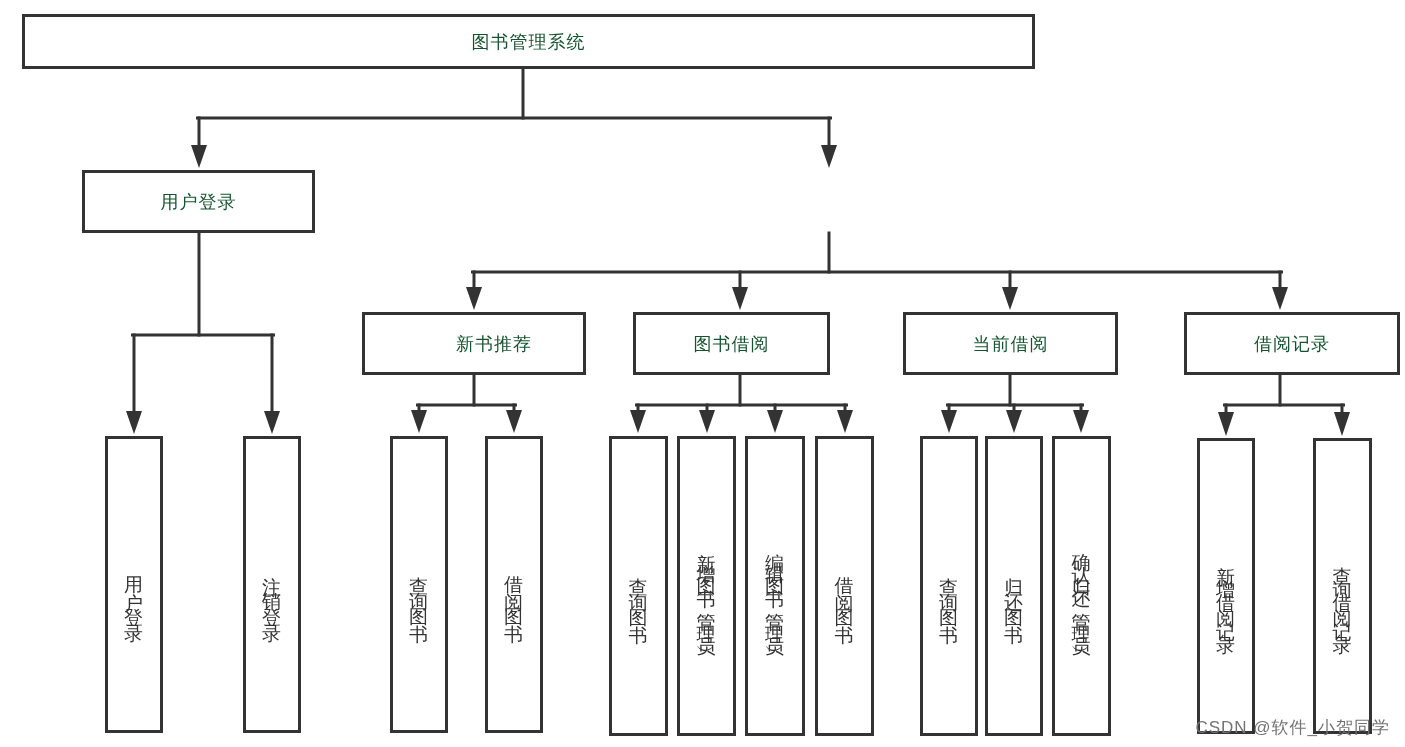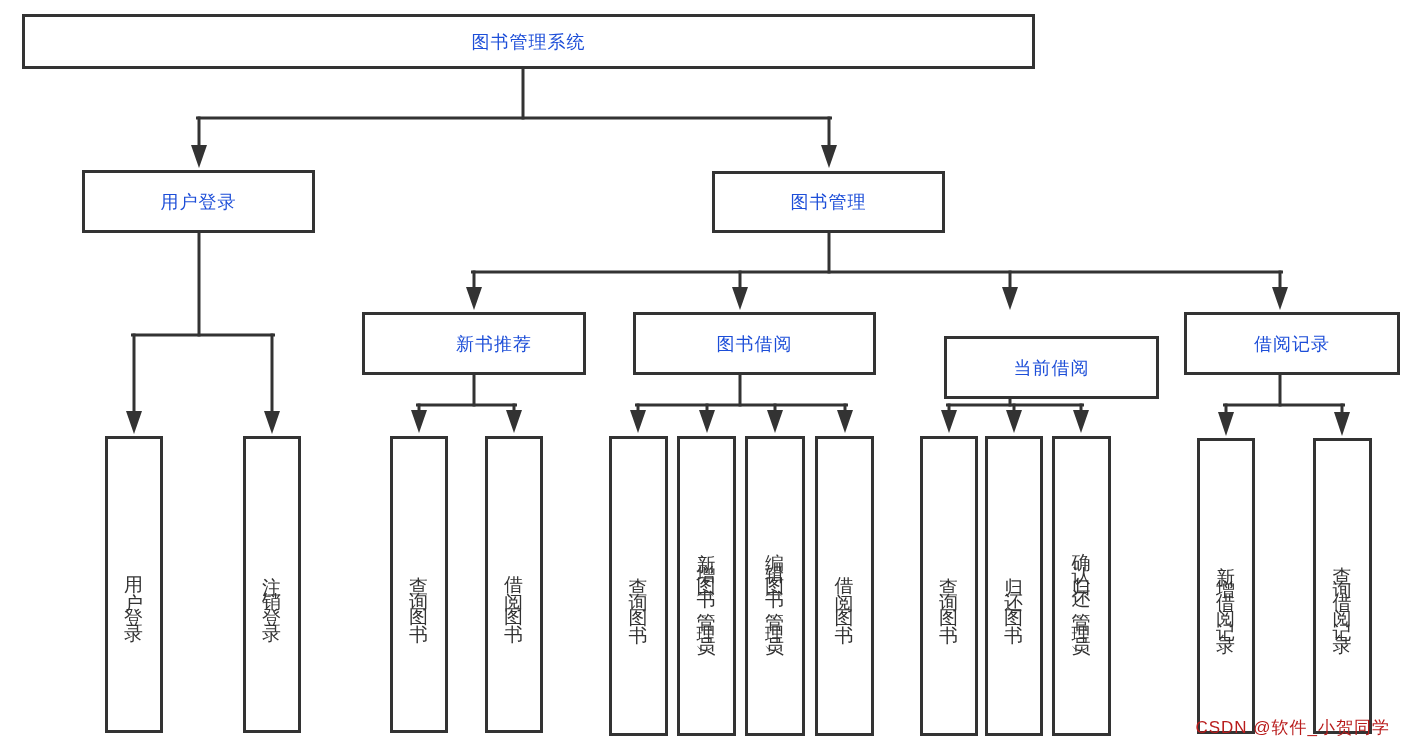--- a/index.html
+++ b/index.html
@@ -23,21 +23,21 @@
   }
   .hbox {
     position: absolute;
     box-sizing: border-box;
     border: 3px solid #333333;
     background: #ffffff;
     display: flex;
     align-items: center;
     justify-content: center;
     font-size: 18px;
-    color: #1d4ed8;
+    color: #14532d;
     letter-spacing: 1px;
   }
   .vbox {
     position: absolute;
     box-sizing: border-box;
     border: 3px solid #333333;
     background: #ffffff;
     display: flex;
     align-items: center;
     justify-content: center;
@@ -52,22 +52,22 @@
   }
   .ls16 { letter-spacing: 16px; padding-top: 16px; }
   .ls14 { letter-spacing: 14px; padding-top: 14px; }
   .ls12 { letter-spacing: 12px; padding-top: 12px; }
 
   
   .node-root            { left: 22px;   top: 14px;  width: 1013px; height: 55px; }
   .node-user-login      { left: 82px;   top: 170px; width: 233px;  height: 63px; }
   .node-book-management { left: 712px;  top: 171px; width: 233px;  height: 62px; }
   .node-new-book        { left: 362px;  top: 312px; width: 224px;  height: 63px; padding-left: 40px; }
-  .node-book-borrow     { left: 633px;  top: 312px; width: 243px;  height: 63px; text-align: right; }
-  .node-current-borrow  { left: 944px;  top: 312px; width: 215px;  height: 63px; margin-top: 24px; }
+  .node-book-borrow     { left: 633px;  top: 312px; width: 197px;  height: 63px; text-align: right; }
+  .node-current-borrow  { left: 903px;  top: 312px; width: 215px;  height: 63px; }
   .node-borrow-records  { left: 1172px; top: 312px; width: 216px;  height: 63px; margin-left: 12px; }
 
   
   .leaf-a1 { left: 105px;  top: 436px; width: 58px; height: 297px; }
   .leaf-a2 { left: 243px;  top: 436px; width: 58px; height: 297px; }
   .leaf-b1 { left: 390px;  top: 436px; width: 58px; height: 297px; }
   .leaf-b2 { left: 485px;  top: 436px; width: 58px; height: 297px; }
   .leaf-c1 { left: 609px;  top: 436px; width: 59px; height: 300px; }
   .leaf-c2 { left: 677px;  top: 436px; width: 59px; height: 300px; }
   .leaf-c3 { left: 745px;  top: 436px; width: 60px; height: 300px; }
@@ -76,21 +76,21 @@
   .leaf-d2 { left: 985px;  top: 436px; width: 58px; height: 300px; }
   .leaf-d3 { left: 1052px; top: 436px; width: 59px; height: 300px; }
   .leaf-e1 { left: 1197px; top: 438px; width: 58px; height: 296px; }
   .leaf-e2 { left: 1313px; top: 438px; width: 59px; height: 296px; }
 
   .watermark {
     position: absolute;
     right: 15px;
     top: 716px;
     font-size: 17px;
-    color: #b91c1c;
+    color: #737373;
     letter-spacing: 1px;
     white-space: nowrap;
   }
 </style>
 </head>
 <body>
 
 <div class="canvas">
 
   <svg class="connectors" width="1405" height="747" viewBox="0 0 1405 747">
@@ -159,23 +159,20 @@
     </g>
   </svg>
 
   <div class="hbox node-root">
     <span>图书管理系统</span>
   </div>
 
   <div class="hbox node-user-login">
     <span>用户登录</span>
   </div>
-  <div class="hbox node-book-management">
-    <span>图书管理</span>
-  </div>
 
   <div class="hbox node-new-book">
     <span>新书推荐</span>
   </div>
   <div class="hbox node-book-borrow">
     <span>图书借阅</span>
   </div>
   <div class="hbox node-current-borrow">
     <span>当前借阅</span>
   </div>

